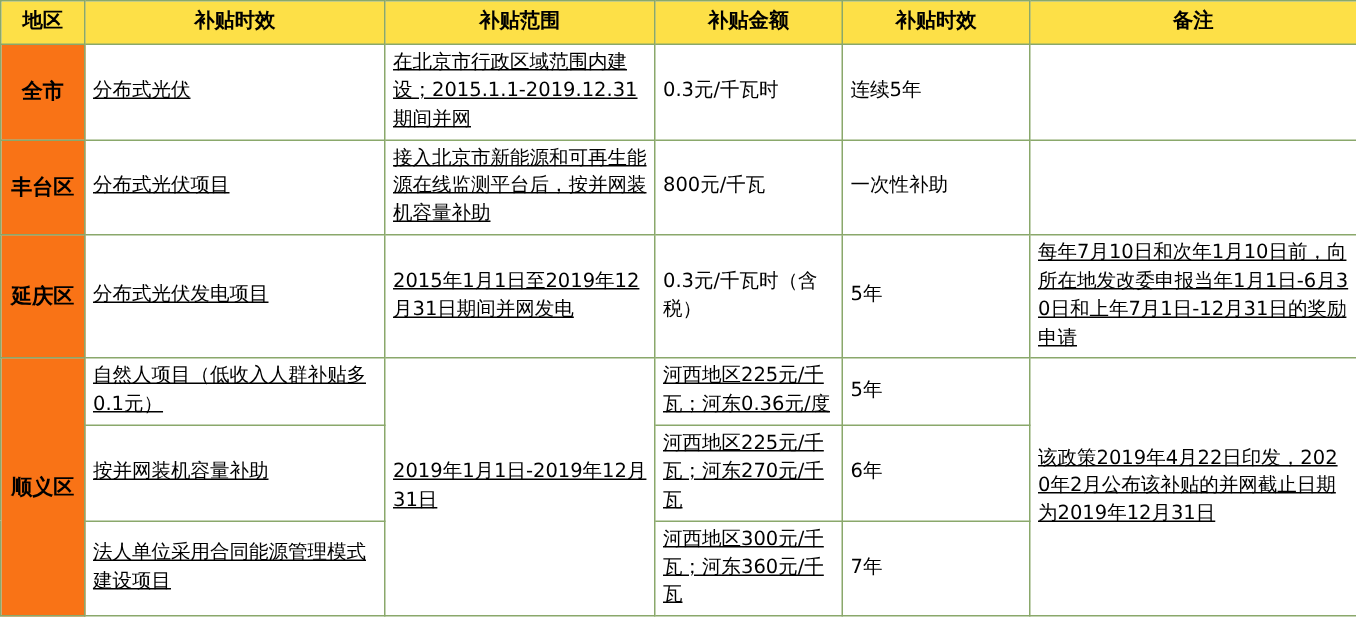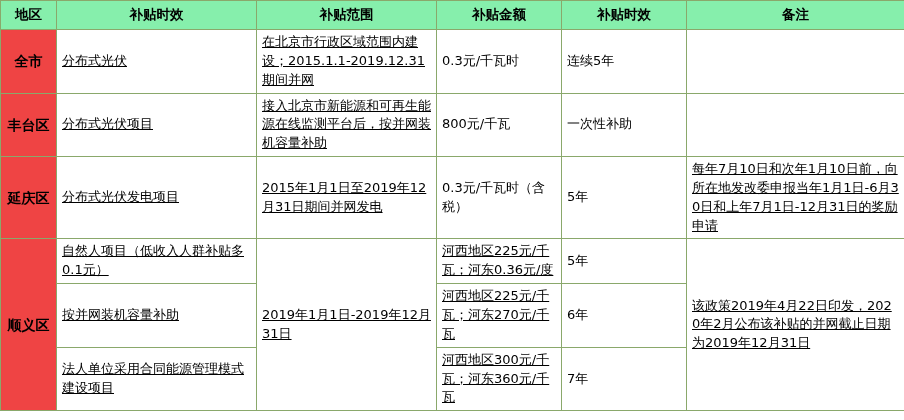--- a/index.html
+++ b/index.html
@@ -22,29 +22,29 @@
   }
   table.subsidy-table th,
   table.subsidy-table td {
     border: 1px solid #8aa86b;
     vertical-align: middle;
     padding: 3px 5px;
     line-height: 1.45;
     word-break: break-all;
   }
   thead th {
-    background: #86efac;
+    background: #fde047;
     text-align: center;
     font-weight: bold;
     font-size: 13.5px;
     height: 22px;
     padding: 2px 4px;
   }
   td.region-cell {
-    background: #ef4444;
+    background: #f97316;
     text-align: center;
     font-weight: bold;
     font-size: 14px;
   }
   td.center {
     text-align: left;
   }
   td.left {
     text-align: left;
     text-decoration: underline;

